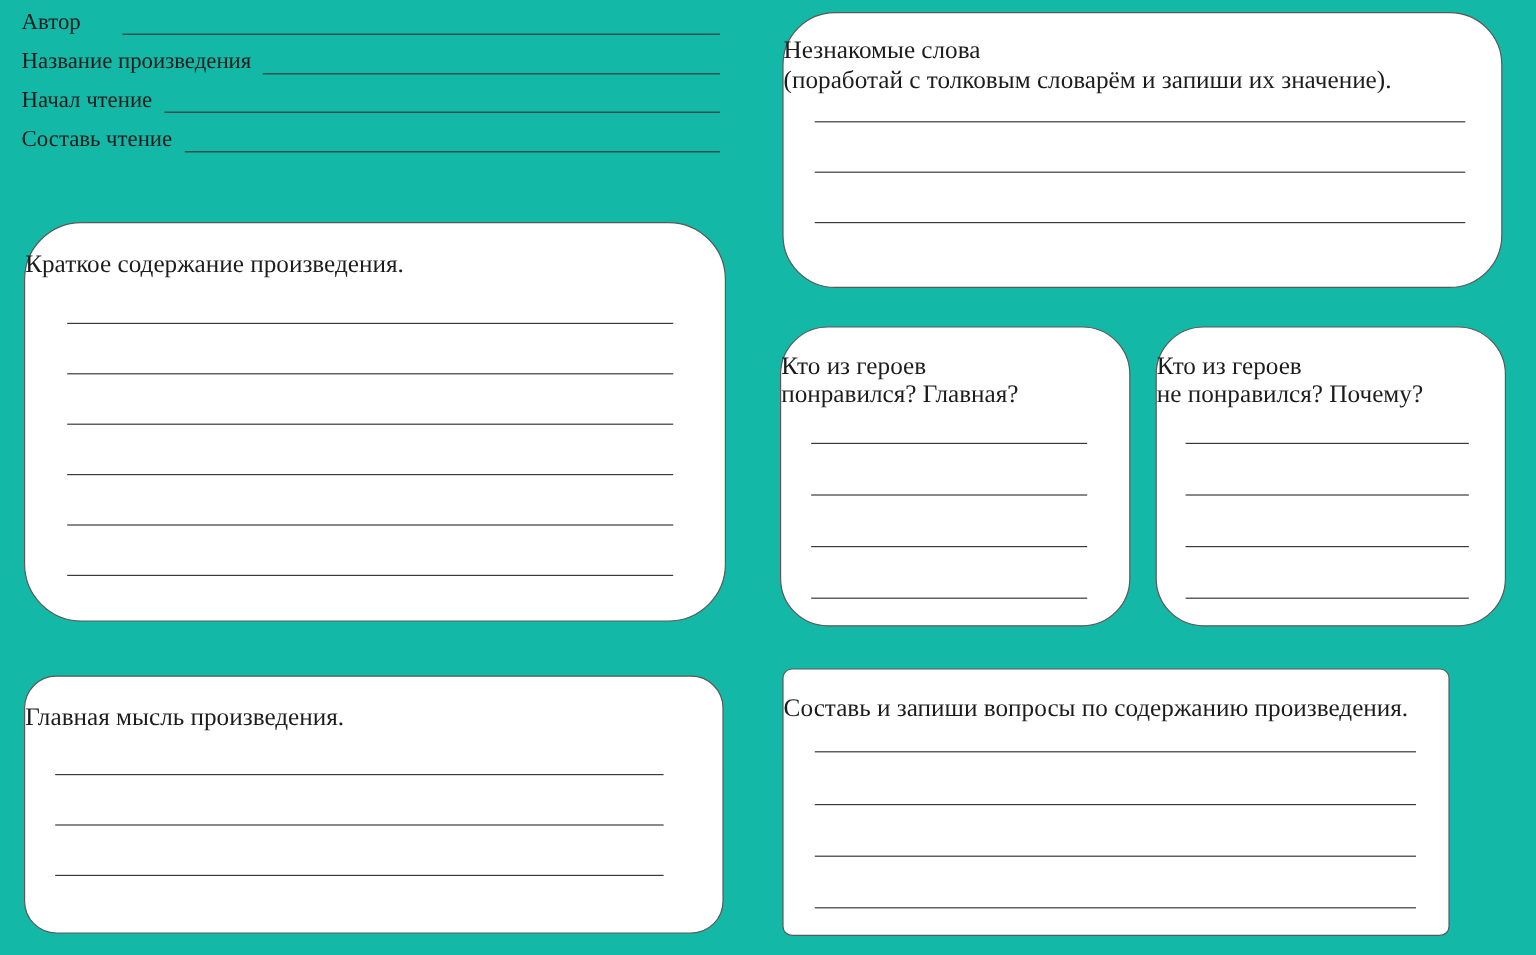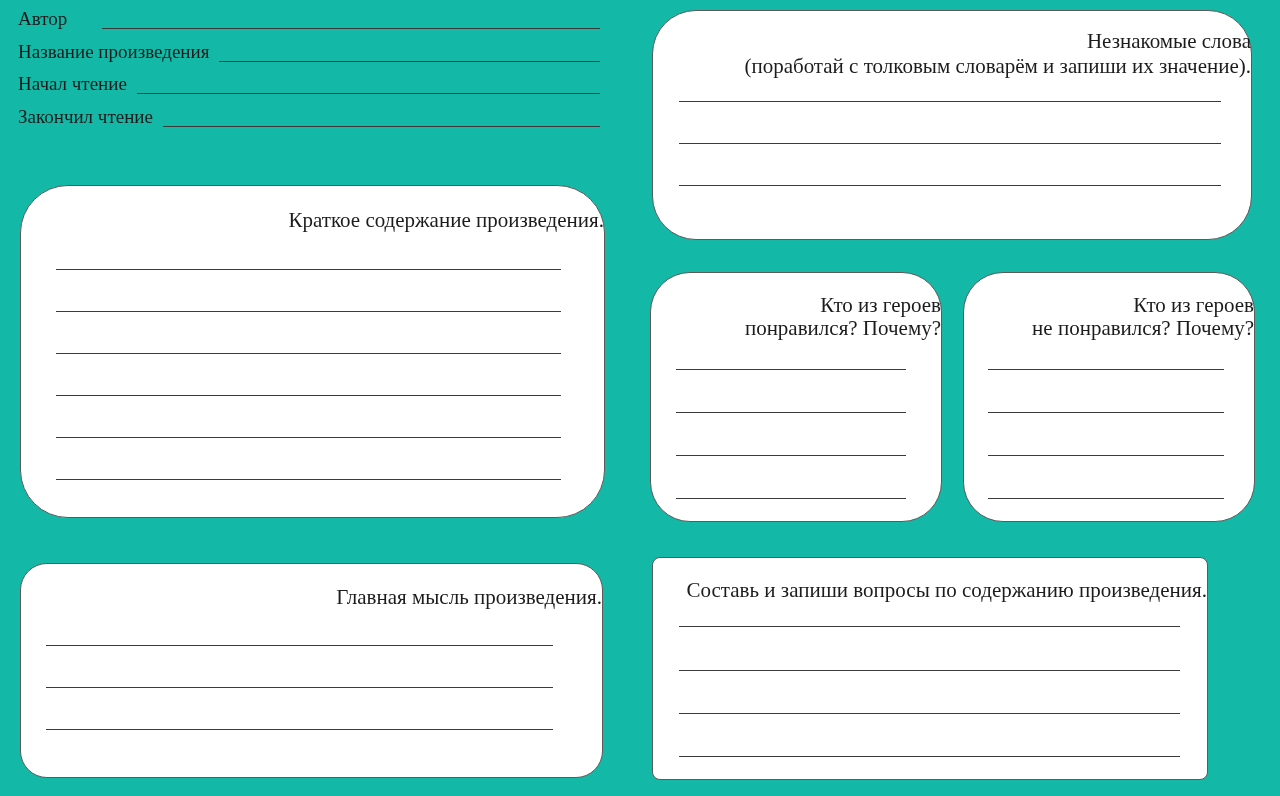--- a/index.html
+++ b/index.html
@@ -25,21 +25,21 @@
   .field-row.row-author .field-line{margin-left:35px;}
 
   
   .box{
     position:absolute;
     border:1.4px solid var(--border);
     background:#ffffff;
     box-sizing:border-box;
   }
   .box-title{
-    text-align:right;
+    text-align:left;
     font-size:21px;
     line-height:25px;
   }
   .box-title .t2{display:block;}
   .writes{position:absolute;}
   .write-line{border-bottom:1.5px solid var(--line);}
 
   #box-summary{left:20px;top:185px;width:585px;height:333px;border-radius:48px;}
   #box-summary .box-title{padding-top:22px;}
   #box-summary .writes{left:35px;right:43px;top:42px;}
@@ -81,21 +81,21 @@
     </div>
     <div class="field-row">
       <span class="field-label">Название произведения</span>
       <span class="field-line"></span>
     </div>
     <div class="field-row">
       <span class="field-label">Начал чтение</span>
       <span class="field-line"></span>
     </div>
     <div class="field-row">
-      <span class="field-label">Закончил чтение</span>
+      <span class="field-label">Составь чтение</span>
       <span class="field-line"></span>
     </div>
   </div>
 
   <div class="box" id="box-summary">
     <div class="box-title">Краткое содержание произведения.</div>
     <div class="writes">
       <div class="write-line"></div>
     <div class="write-line"></div>
         <div class="write-line"></div>
@@ -122,21 +122,21 @@
     <div class="writes">
       <div class="write-line"></div>
     <div class="write-line"></div>
         <div class="write-line"></div>
       </div>
   </div>
 
   <div class="box" id="box-hero-liked">
     <div class="box-title">
       <span class="t1">Кто из героев</span>
-      <span class="t2">понравился? Почему?</span>
+      <span class="t2">понравился? Главная?</span>
     </div>
     <div class="writes">
       <div class="write-line"></div>
     <div class="write-line"></div>
         <div class="write-line"></div>
         <div class="write-line"></div>
       </div>
   </div>
 
   <div class="box" id="box-hero-disliked">

